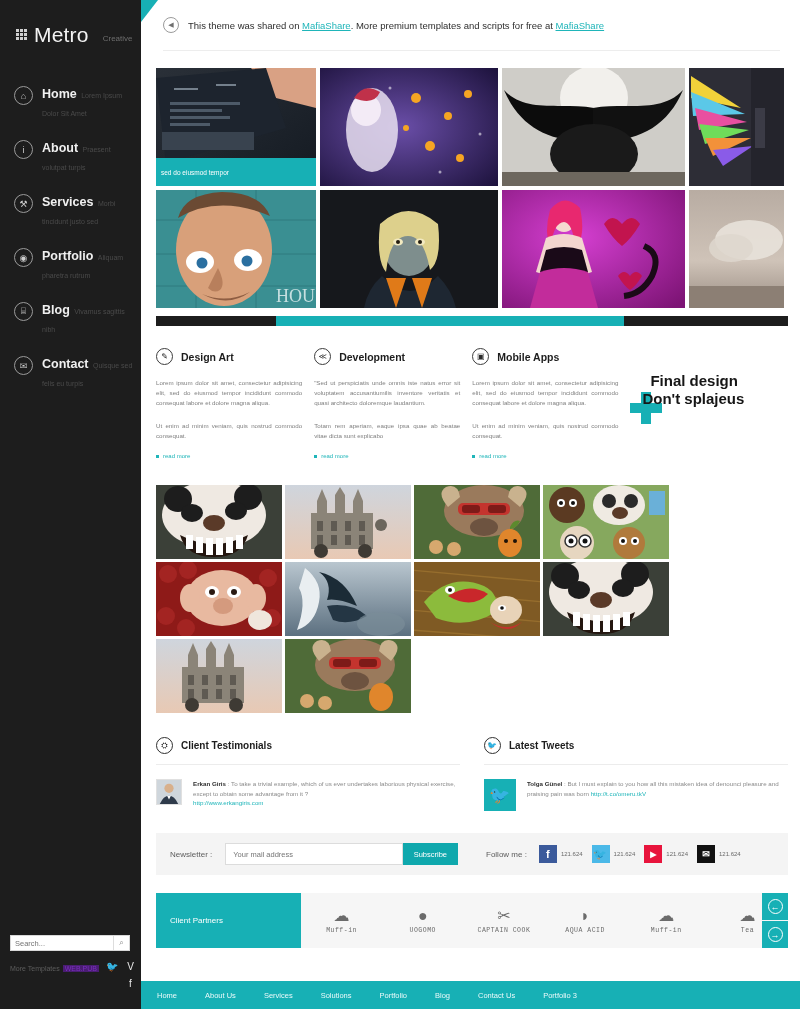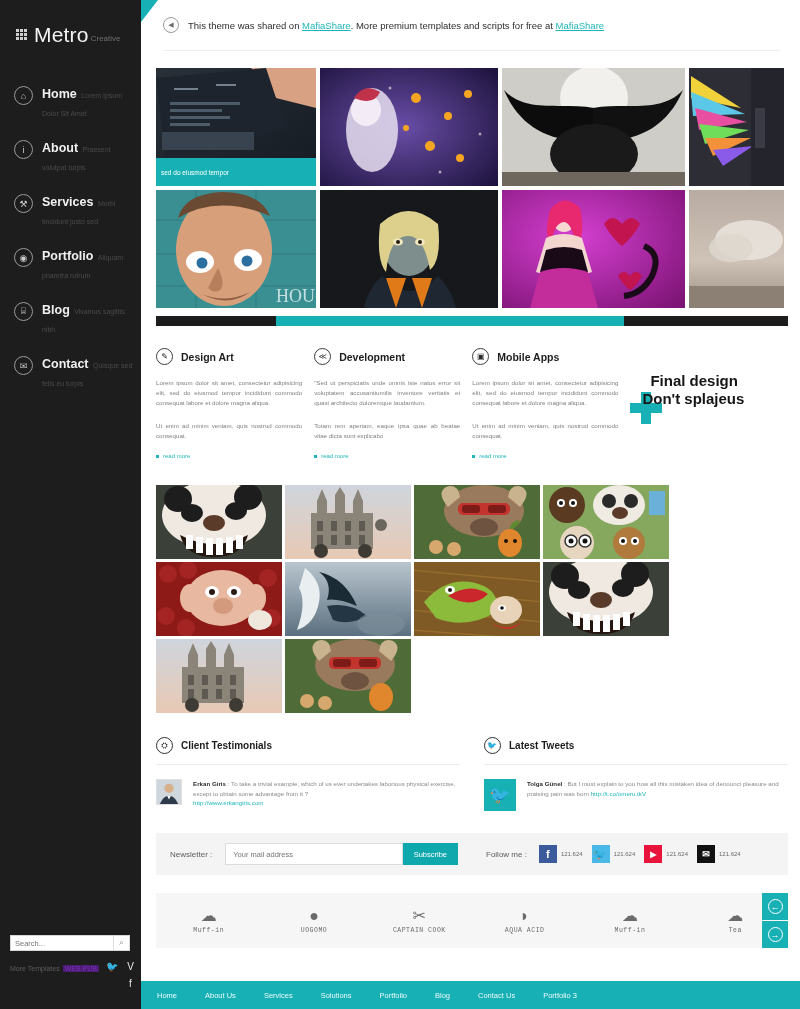--- a/index.html
+++ b/index.html
@@ -17,21 +17,21 @@
     width: 141px; height: 1009px;
     background: #1d1d1d;
   }
   .brand { display: flex; align-items: flex-end; padding: 24px 0 0 16px; }
   .brand-grid {
     width: 11px; height: 11px; margin-right: 7px; margin-bottom: 5px;
     display: grid; grid-template-columns: repeat(3, 3px); grid-template-rows: repeat(3, 3px); gap: 1px;
   }
   .brand-grid i { background: #cfcfcf; display: block; }
   .brand-name { color: #f2f2f2; font-size: 21px; letter-spacing: .2px; line-height: 1; }
-  .brand-sub { color: #6e6e6e; font-size: 8px; margin-left: 2px; margin-bottom: 2px; }
+  .brand-sub { color: #6e6e6e; font-size: 8px; margin-left: 14px; margin-bottom: 2px; }
 
   .navlist { margin-top: 30px; }
   .navitem { display: flex; align-items: flex-start; padding: 9px 6px 9px 14px; text-decoration: none; }
   .navicon {
     width: 19px; height: 19px; border-radius: 50%;
     border: 1.4px solid #9a9a9a; color: #cfcfcf;
     display: flex; align-items: center; justify-content: center;
     font-size: 9px; flex: 0 0 auto; margin-top: 2px;
   }
   .navtext { margin-left: 9px; }
@@ -752,20 +752,21 @@
           </span>
           <span class="fi">
             <span class="fbox" style="background:#111111;font-size:9px">✉</span>
             <span class="fcount">121.624</span>
           </span>
         </span>
       </div>
     </div>
 
     <div class="partners">
+      <div class="pt-label">Client Partners</div>
       <div class="pt-strip">
         <div class="pt-logo">
           <span class="pt-mark">☁</span>
           <span class="pt-name">Muff-in</span>
         </div>
         <div class="pt-logo">
           <span class="pt-mark">●</span>
           <span class="pt-name">UOGOMO</span>
         </div>
         <div class="pt-logo">

